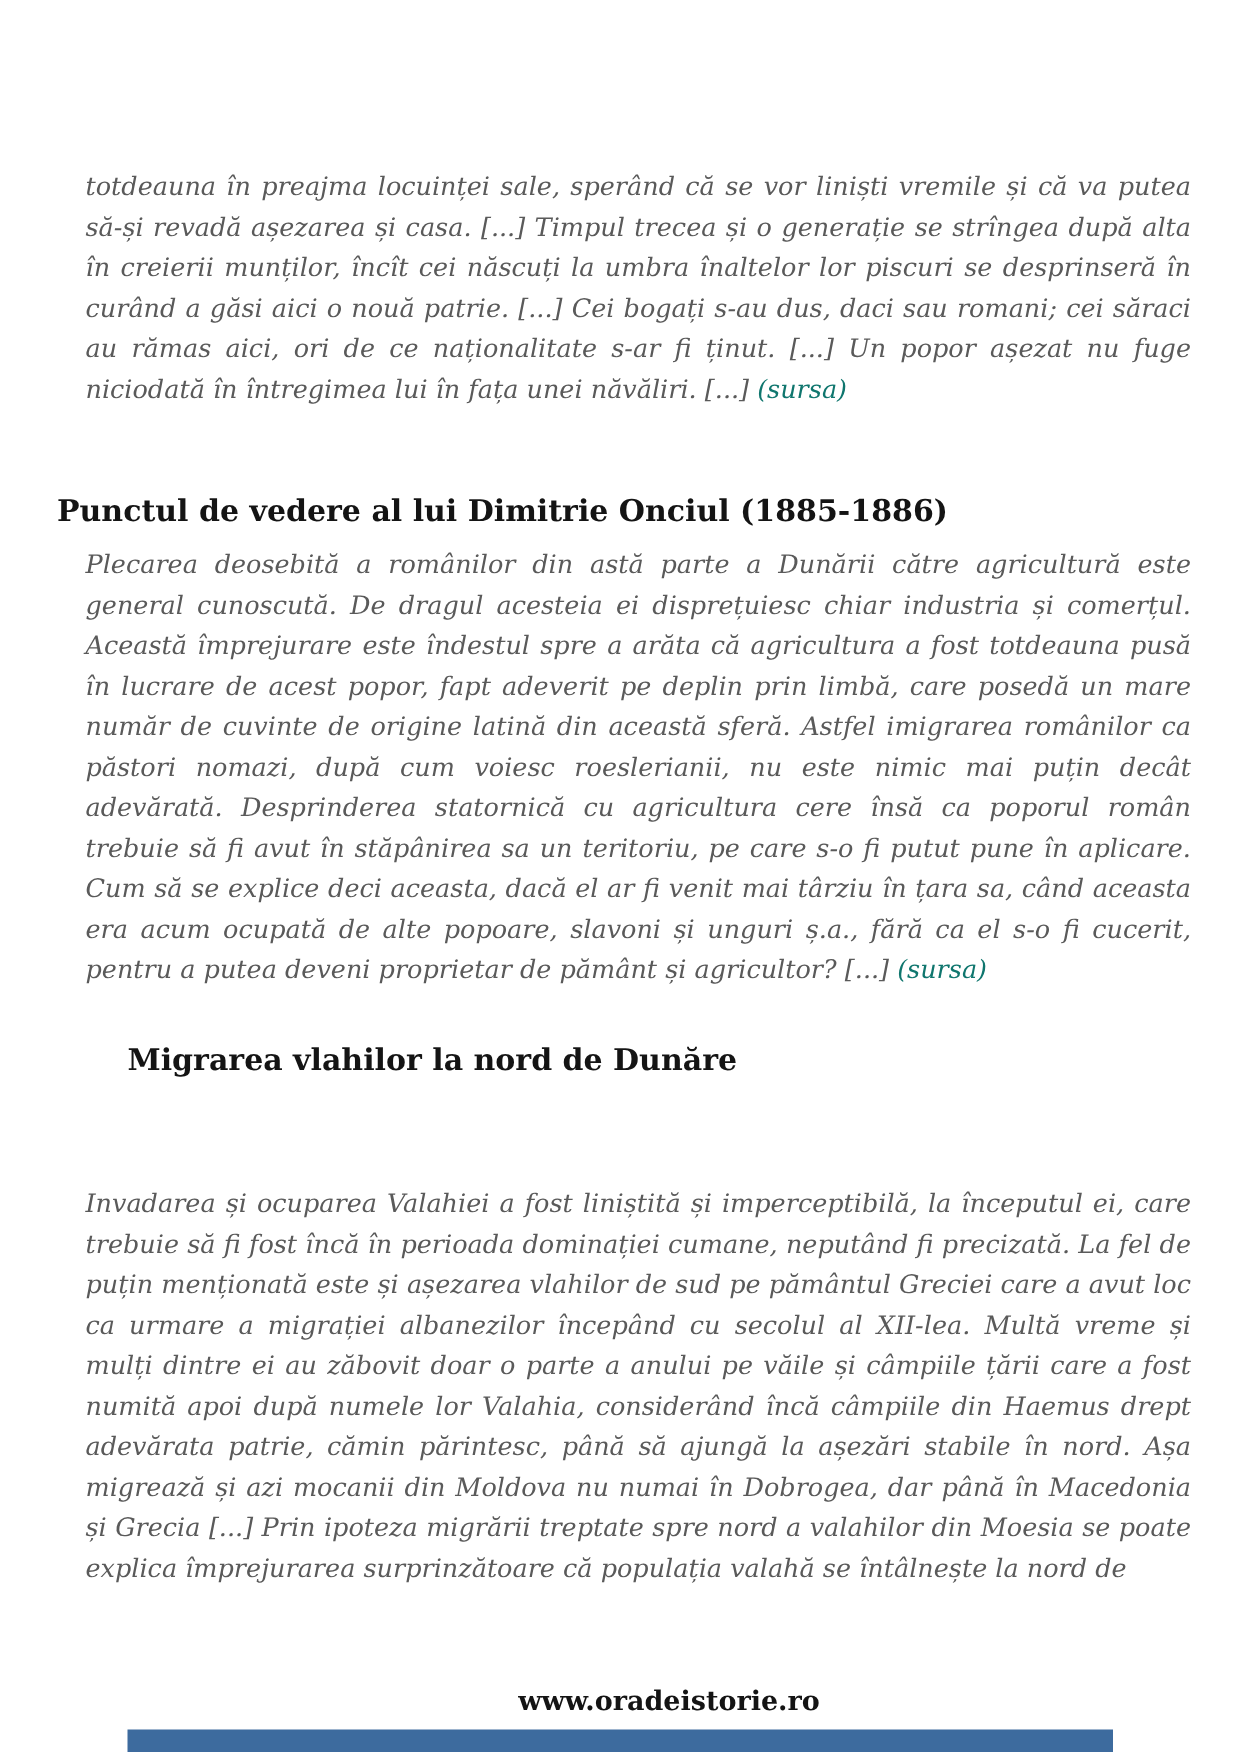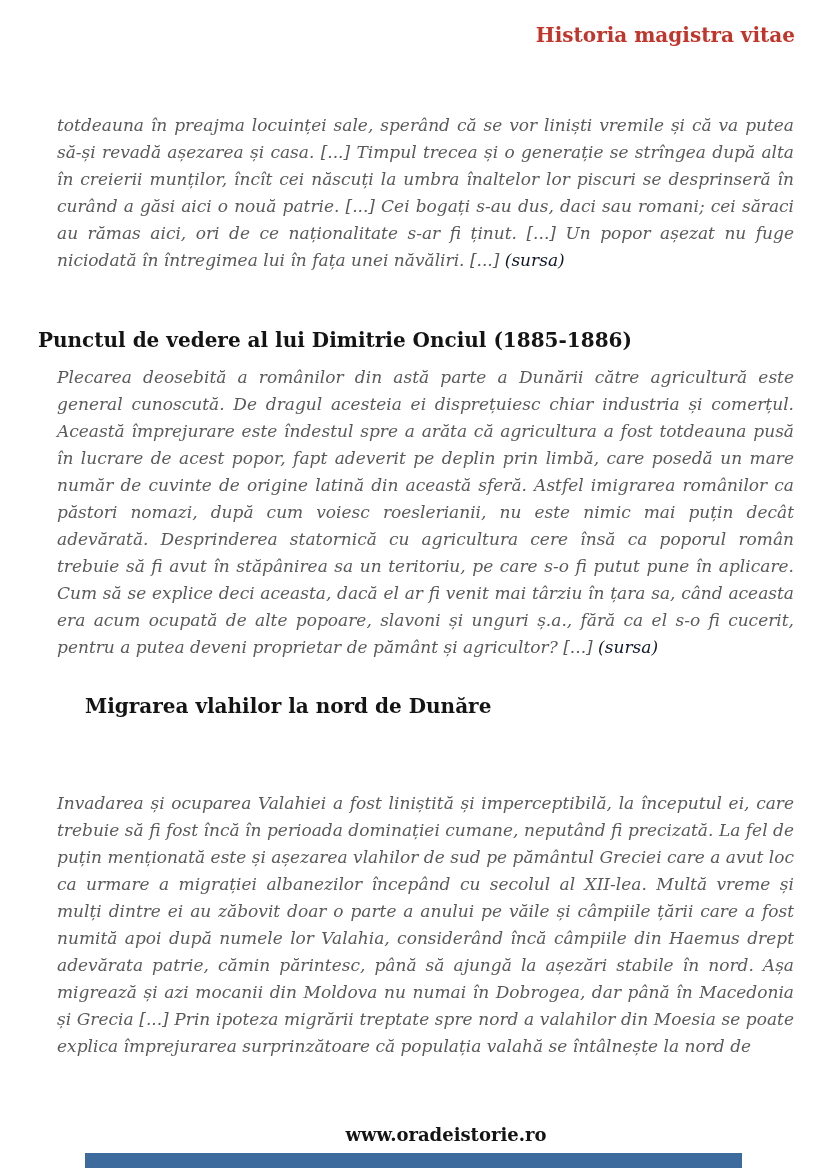--- a/index.html
+++ b/index.html
@@ -38,21 +38,21 @@
     left: 57px;
     width: 737px;
     margin: 0;
     font-style: italic;
     font-size: 17px;
     line-height: 27px;
     color: #5a5a5a;
     text-align: justify;
   }
   .quote .sursa {
-    color: #0f172a;
+    color: #0f766e;
     text-decoration: none;
     font-style: italic;
   }
 
   
   .section-heading {
     position: absolute;
     left: 38px;
     width: 756px;
     margin: 0;
@@ -88,21 +88,20 @@
     height: 15px;
     background: #3d6b9e;
   }
 </style>
 </head>
 <body>
 
 <div class="page">
 
   <header class="site-header">
-    <div class="site-tagline" style="color: rgb(194, 53, 43);">Historia magistra vitae</div>
   </header>
 
   <main>
 
     <p class="quote q1" style="color: rgb(90, 90, 90);"><span>totdeauna în preajma locuinței sale, sperând că se vor liniști vremile și că va putea să-și revadă așezarea și casa. [...] Timpul trecea și o generație se strîngea după alta în creierii munților, încît cei născuți la umbra înaltelor lor piscuri se desprinseră în curând a găsi aici o nouă patrie. [...] Cei bogați s-au dus, daci sau romani; cei săraci au rămas aici, ori de ce naționalitate s-ar fi ținut. [...] Un popor așezat nu fuge niciodată în întregimea lui în fața unei năvăliri. [...] </span><a href="#" class="sursa">(sursa)</a></p>
 
     <h2 class="section-heading h1">Punctul de vedere al lui Dimitrie Onciul (1885-1886)</h2>
 
     <p class="quote q2" style="color: rgb(90, 90, 90);"><span>Plecarea deosebită a românilor din astă parte a Dunării către agricultură este general cunoscută. De dragul acesteia ei disprețuiesc chiar industria și comerțul. Această împrejurare este îndestul spre a arăta că agricultura a fost totdeauna pusă în lucrare de acest popor, fapt adeverit pe deplin prin limbă, care posedă un mare număr de cuvinte de origine latină din această sferă. Astfel imigrarea românilor ca păstori nomazi, după cum voiesc roeslerianii, nu este nimic mai puțin decât adevărată. Desprinderea statornică cu agricultura cere însă ca poporul român trebuie să fi avut în stăpânirea sa un teritoriu, pe care s-o fi putut pune în aplicare. Cum să se explice deci aceasta, dacă el ar fi venit mai târziu în țara sa, când aceasta era acum ocupată de alte popoare, slavoni și unguri ș.a., fără ca el s-o fi cucerit, pentru a putea deveni proprietar de pământ și agricultor? [...] </span><a href="#" class="sursa">(sursa)</a></p>
 

